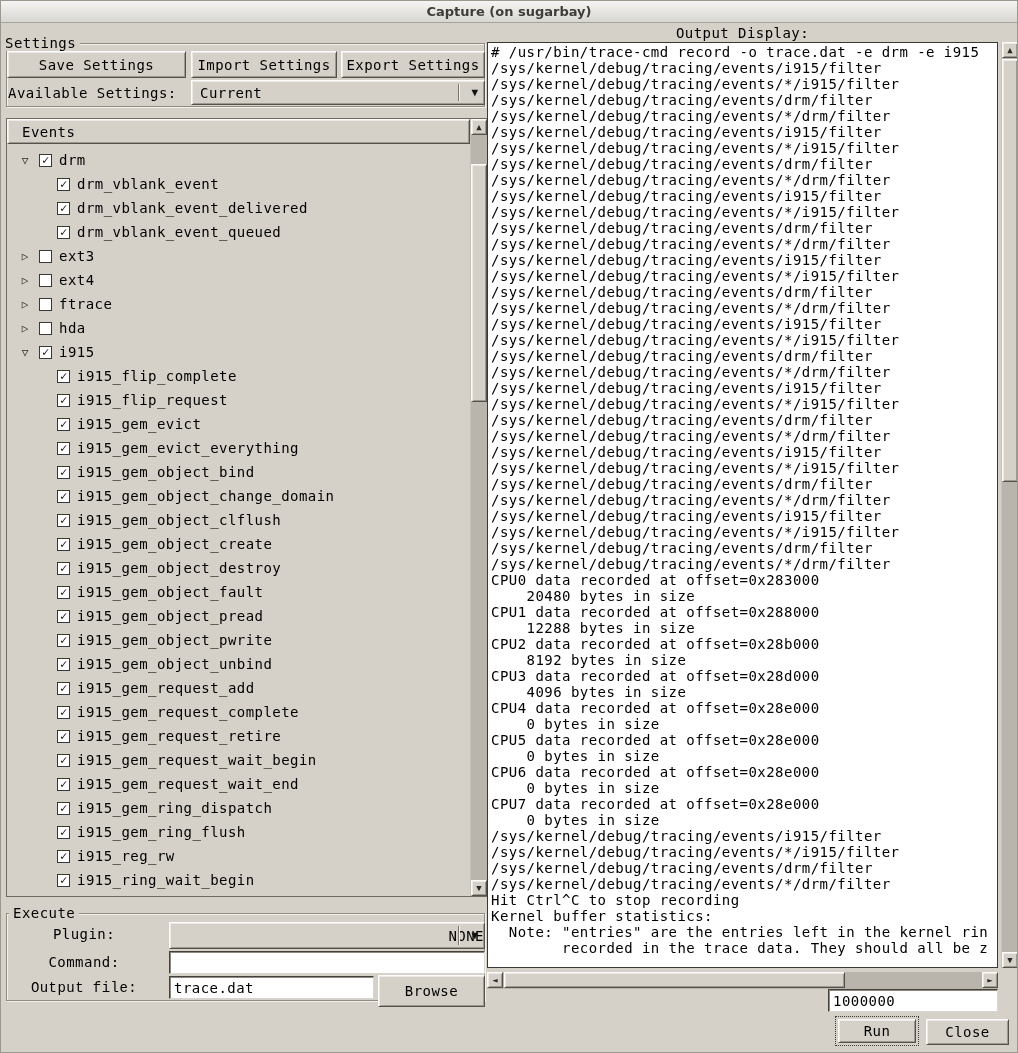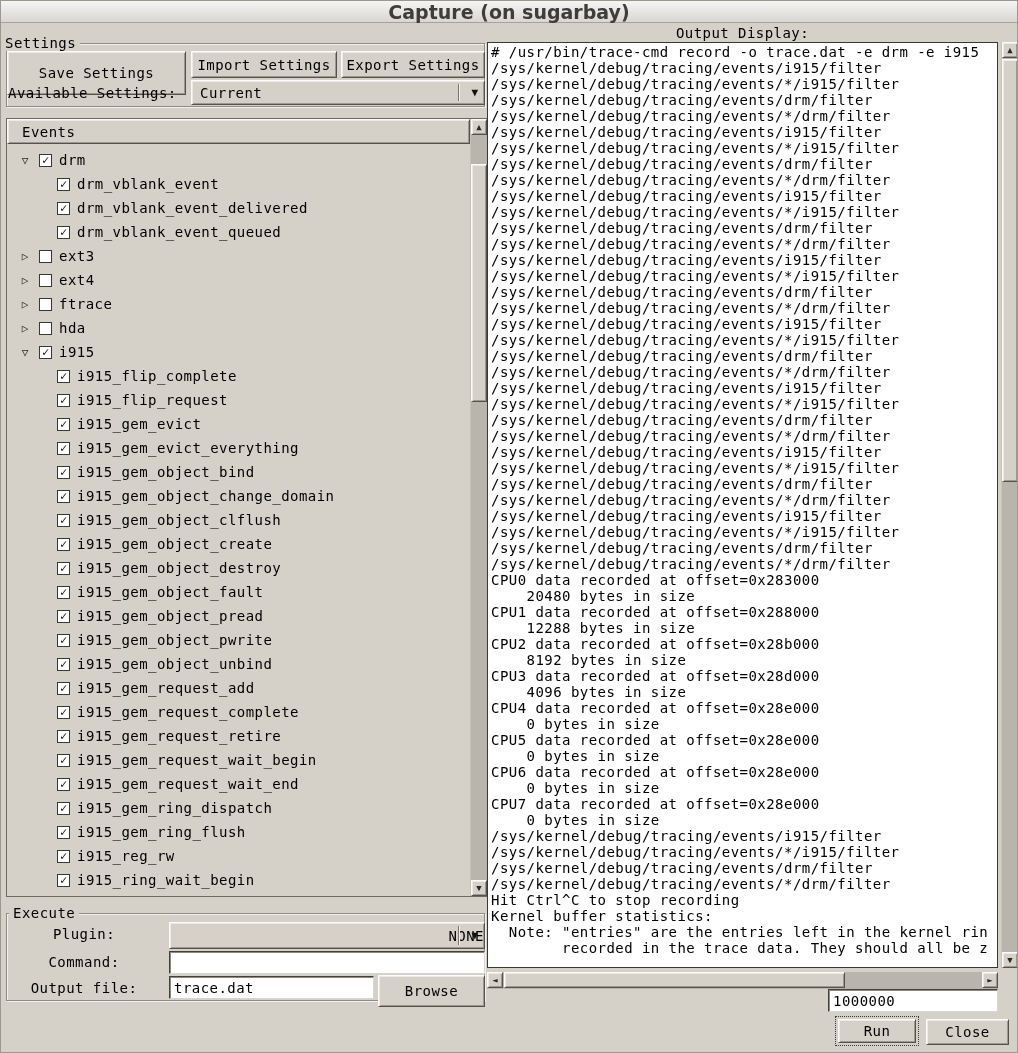--- a/index.html
+++ b/index.html
@@ -9,21 +9,21 @@
     border:1px solid #9b9890;overflow:hidden;
     font-family:"DejaVu Sans Mono","Liberation Mono",monospace;
     font-size:14px;letter-spacing:0.45px;color:#000;
   }
   .titlebar{
     position:absolute;left:0;top:0;width:100%;height:22px;
     background:linear-gradient(#f6f5f3,#d8d6d2);
     border-bottom:1px solid #a5a29b;
     display:flex;align-items:center;justify-content:center;
     font-family:"DejaVu Sans","Liberation Sans",sans-serif;
-    font-size:19px;font-weight:bold;color:#3f3d39;letter-spacing:0;
+    font-size:13px;font-weight:bold;color:#3f3d39;letter-spacing:0;
   }
   .raised{
     background:#d5d1c9;
     border:1px solid;border-color:#fcfbf9 #55524b #55524b #fcfbf9;
     box-shadow:inset 1px 1px 0 #eceae6, inset -1px -1px 0 #9d9991;
   }
   .btn{display:flex;align-items:center;justify-content:center;cursor:default;position:absolute;}
   .sunken{
     background:#fff;
     border:1px solid;border-color:#44413b #d8d5cf #d8d5cf #44413b;
@@ -76,21 +76,21 @@
 
 <div class="win">
 
   <div class="titlebar">
     <span>Capture (on sugarbay)</span>
   </div>
 
   <div class="frame" style="left:5px;top:42px;width:479px;height:64px;"></div>
   <span class="frame-label" style="left:0;top:35px;">Settings</span>
 
-  <div class="btn raised" style="left:6px;top:50px;width:179px;height:44px;">
+  <div class="btn raised" style="left:6px;top:50px;width:179px;height:27px;">
     <span>Save Settings</span>
   </div>
   <div class="btn raised" style="left:190px;top:50px;width:146px;height:27px;">
     <span>Import Settings</span>
   </div>
   <div class="btn raised" style="left:340px;top:50px;width:144px;height:27px;">
     <span>Export Settings</span>
   </div>
 
   <span class="label" style="left:7px;top:84px;">Available Settings:</span>
@@ -252,21 +252,21 @@
     <span>NONE</span>
     <span class="sep"></span>
     <span class="arr">▼</span>
   </div>
 
   <span class="label" style="left:0;top:953px;width:166px;text-align:center;">Command:</span>
   <div class="input sunken" style="left:168px;top:950px;width:316px;height:23px;">
     <span></span>
   </div>
 
-  <span class="label" style="left:0;top:979px;width:166px;text-align:center;">Output file:</span>
+  <span class="label" style="left:0;top:979px;width:166px;text-align:center;font-family:Liberation Mono, monospace;">Output file:</span>
   <div class="input sunken" style="left:168px;top:975px;width:205px;height:23px;">
     <span>trace.dat</span>
   </div>
   <div class="btn raised" style="left:377px;top:974px;width:107px;height:32px;">
     <span>Browse</span>
   </div>
 
   <span class="label" style="left:486px;top:24px;width:511px;text-align:center;">Output Display:</span>
 
   <div class="outarea">

